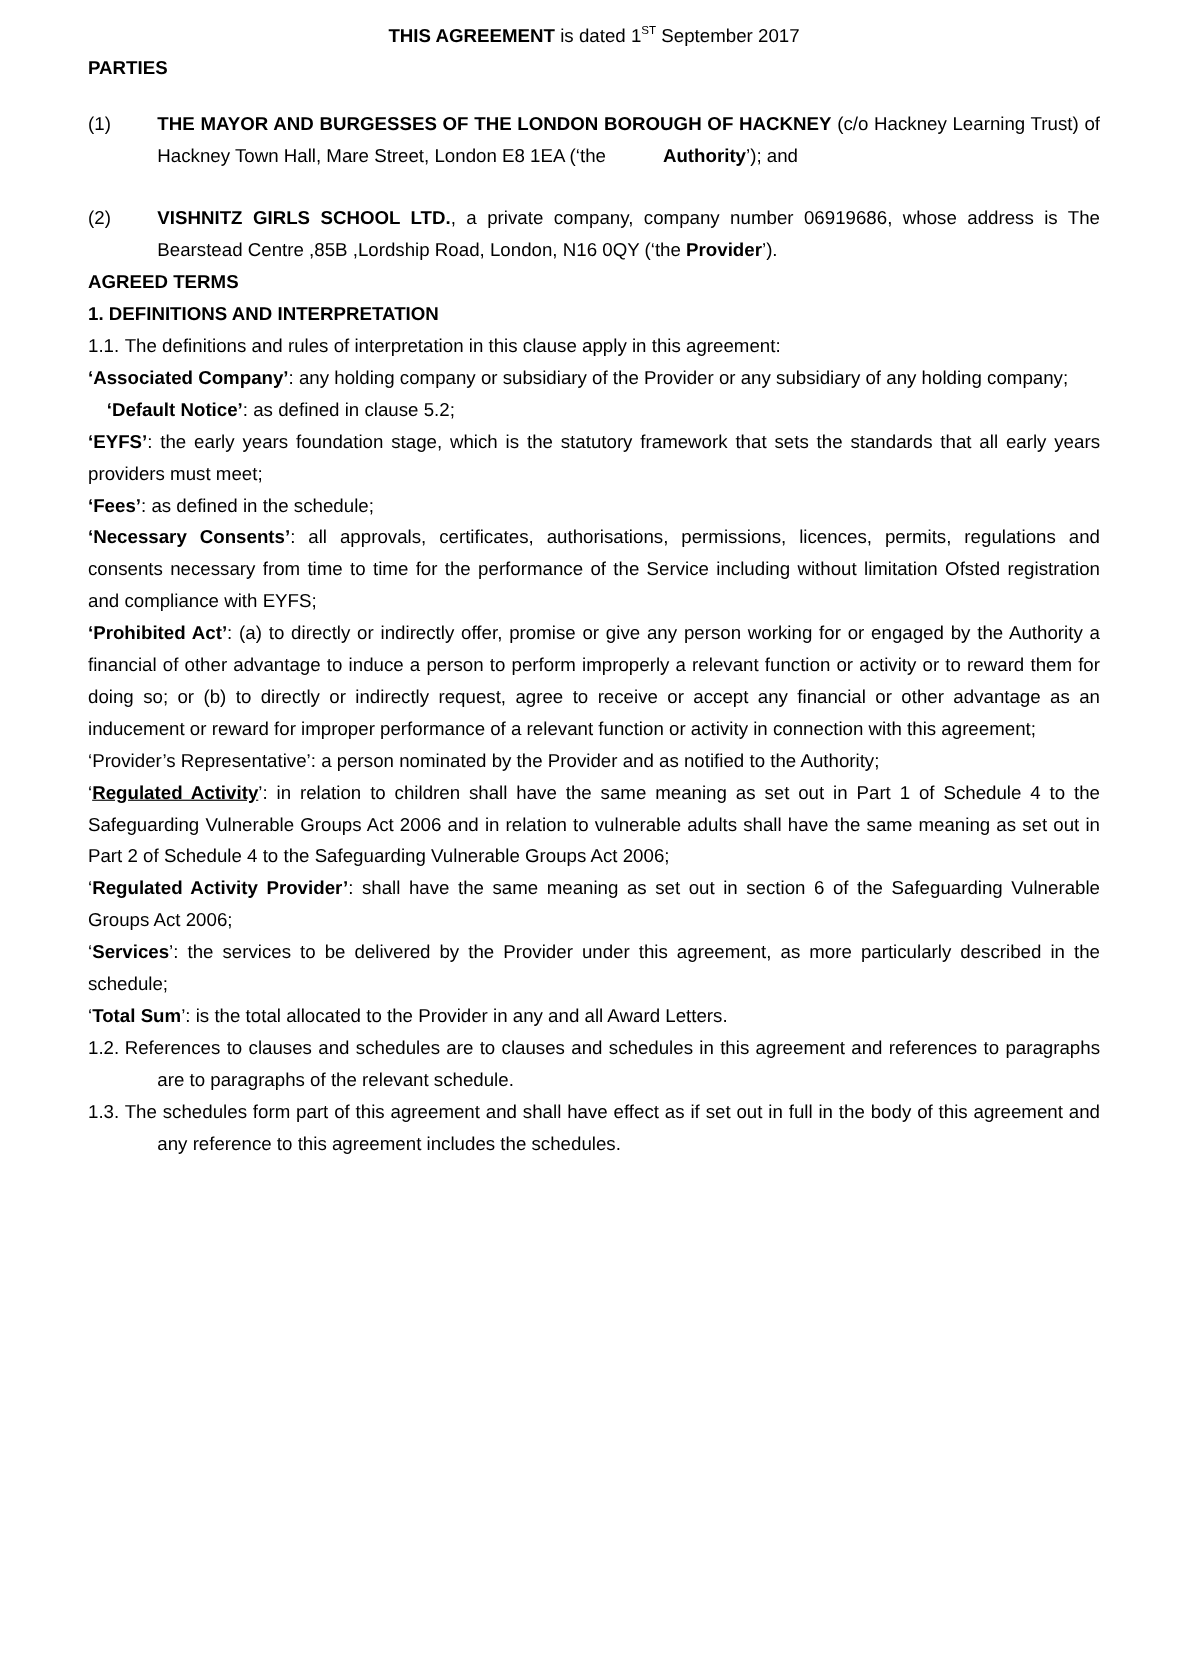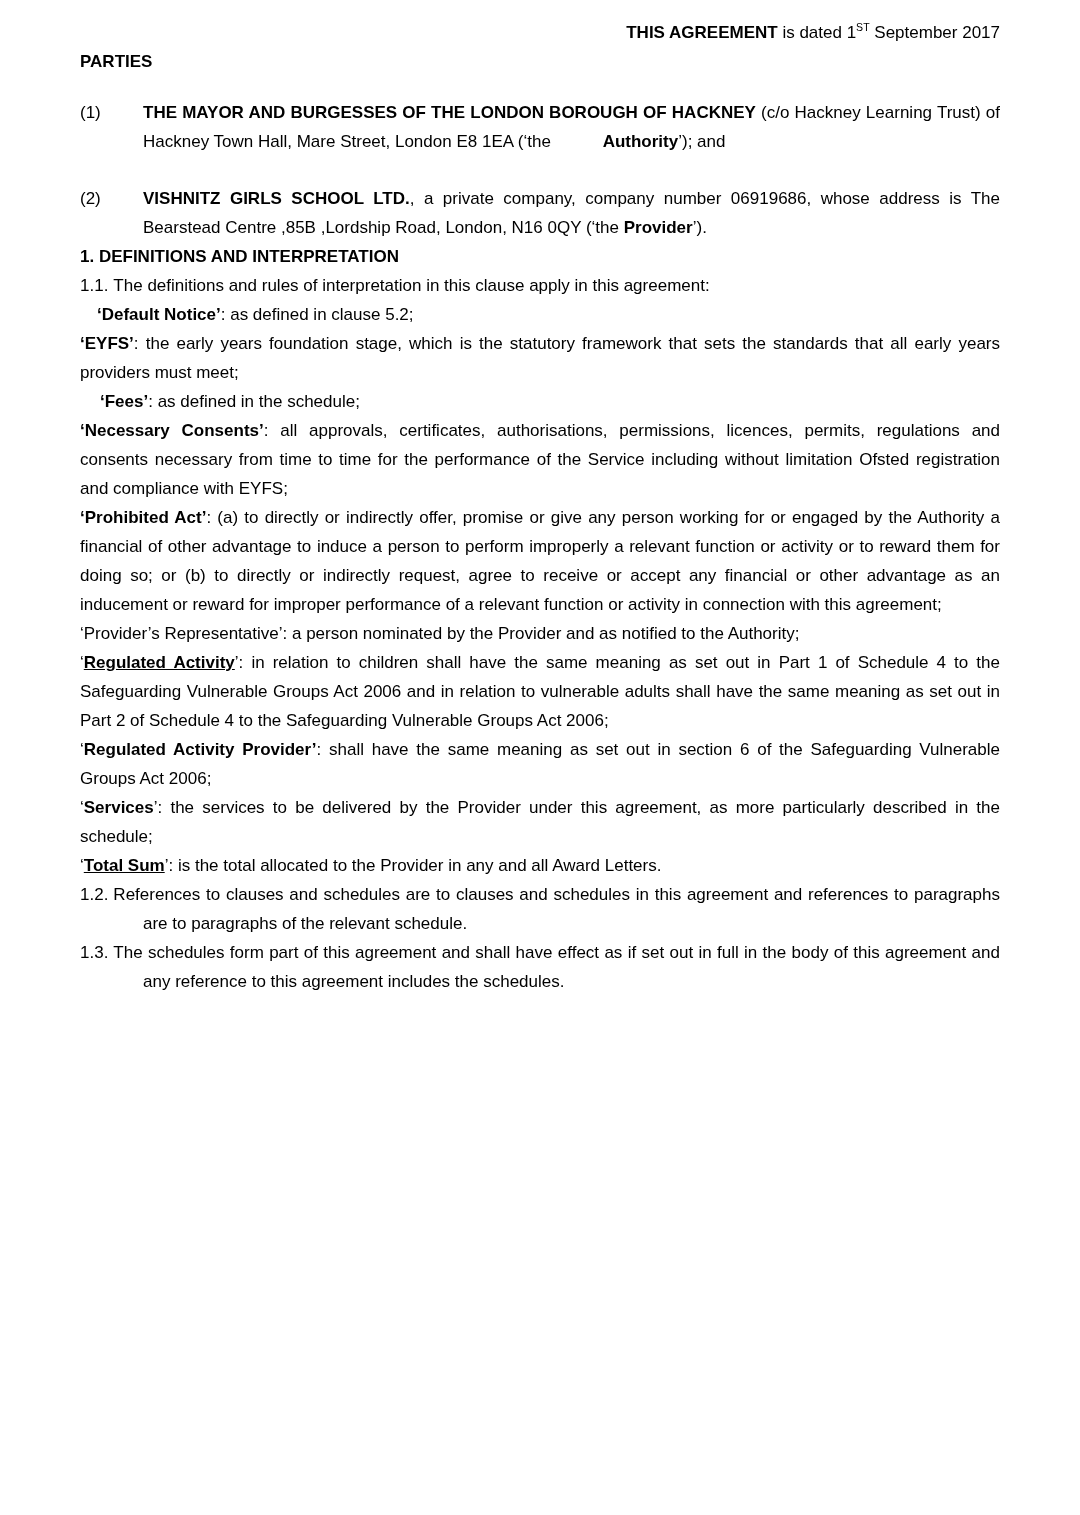--- a/index.html
+++ b/index.html
@@ -19,21 +19,21 @@
     font-size: 17px;
     line-height: 29px;
     overflow: hidden;
   }
   .doc p { margin: 0; }
   sup {
     font-size: 0.62em;
     vertical-align: super;
     line-height: 0;
   }
-  .title { text-align: right; }
+  .title { text-align: center; }
   .h { font-weight: bold; }
   .h-parties { margin-top: 14px; }
   .party {
     display: flex;
     align-items: flex-start;
   }
   .party-1 { margin-top: 22px; }
   .party-2 { margin-top: 28px; }
   .party .num {
     flex: 0 0 63px;
@@ -72,37 +72,39 @@
   <div class="party party-1">
     <span class="num">(1)</span>
     <p class="ptext"><span style="font-weight: bold;">THE MAYOR AND BURGESSES OF THE LONDON BOROUGH OF HACKNEY</span><span> (c/o Hackney Learning Trust) of Hackney Town Hall, Mare Street, London E8 1EA (‘the </span><span style="font-weight: bold; margin-left: 47px;">Authority</span><span>’); and</span></p>
   </div>
 
   <div class="party party-2">
     <span class="num">(2)</span>
     <p class="ptext"><span style="font-weight: bold;">VISHNITZ GIRLS SCHOOL LTD.</span><span>, a private company, company number 06919686, whose address is The Bearstead Centre ,85B ,Lordship Road, London, N16 0QY (‘the </span><span style="font-weight: bold;">Provider</span><span>’).</span></p>
   </div>
 
+  <p class="h h-agreed">AGREED TERMS</p>
 
   <p class="h h-sec">1. DEFINITIONS AND INTERPRETATION</p>
 
   <p class="clause c11">
     <span class="cnum">1.1.</span><span>The definitions and rules of interpretation in this clause apply in this agreement:</span>
   </p>
 
+  <p class="def"><span style="font-weight: bold;">‘Associated Company’</span><span>: any holding company or subsidiary of the Provider or any subsidiary of any holding company;</span></p>
   <p class="def"><span style="font-weight: bold; margin-left: 17px;">‘Default Notice’</span><span>: as defined in clause 5.2;</span></p>
   <p class="def"><span style="font-weight: bold;">‘EYFS’</span><span>: the early years foundation stage, which is the statutory framework that sets the standards that all early years providers must meet;</span></p>
-  <p class="def"><span style="font-weight: bold; margin-left: 20px;">‘Fees’</span><span>: as defined in the schedule;</span></p>
+  <p class="def"><span style="font-weight: bold;">‘Fees’</span><span>: as defined in the schedule;</span></p>
   <p class="def"><span style="font-weight: bold;">‘Necessary Consents’</span><span>: all approvals, certificates, authorisations, permissions, licences, permits, regulations and consents necessary from time to time for the performance of the Service including without limitation Ofsted registration and compliance with EYFS;</span></p>
   <p class="def"><span style="font-weight: bold;">‘Prohibited Act’</span><span>: (a) to directly or indirectly offer, promise or give any person working for or engaged by the Authority a financial of other advantage to induce a person to perform improperly a relevant function or activity or to reward them for doing so; or (b) to directly or indirectly request, agree to receive or accept any financial or other advantage as an inducement or reward for improper performance of a relevant function or activity in connection with this agreement;</span></p>
   <p class="def"><span style="font-weight: normal;">‘Provider’s Representative’</span><span>: a person nominated by the Provider and as notified to the Authority;</span></p>
   <p class="def"><span>‘</span><span style="font-weight: bold; text-decoration: underline;">Regulated Activity</span><span>’: in relation to children shall have the same meaning as set out in Part 1 of Schedule 4 to the Safeguarding Vulnerable Groups Act 2006 and in relation to vulnerable adults shall have the same meaning as set out in Part 2 of Schedule 4 to the Safeguarding Vulnerable Groups Act 2006;</span></p>
   <p class="def"><span>‘</span><span style="font-weight: bold;">Regulated Activity Provider’</span><span>: shall have the same meaning as set out in section 6 of the Safeguarding Vulnerable Groups Act 2006;</span></p>
   <p class="def"><span>‘</span><span style="font-weight: bold;">Services</span><span>’: the services to be delivered by the Provider under this agreement, as more particularly described in the schedule;</span></p>
-  <p class="def"><span>‘</span><span style="font-weight: bold; text-decoration: underline;">Total Sum</span><span>’: is the total allocated to the Provider in any and all Award Letters.</span></p>
+  <p class="def"><span>‘</span><span style="font-weight: bold;">Total Sum</span><span>’: is the total allocated to the Provider in any and all Award Letters.</span></p>
 
   <p class="clause c12">
     <span class="cnum">1.2.</span><span>References to clauses and schedules are to clauses and schedules in this agreement and references to paragraphs are to paragraphs of the relevant schedule.</span>
   </p>
 
   <p class="clause c13">
     <span class="cnum">1.3.</span><span>The schedules form part of this agreement and shall have effect as if set out in full in the body of this agreement and any reference to this agreement includes the schedules.</span>
   </p>
 
 </div>

